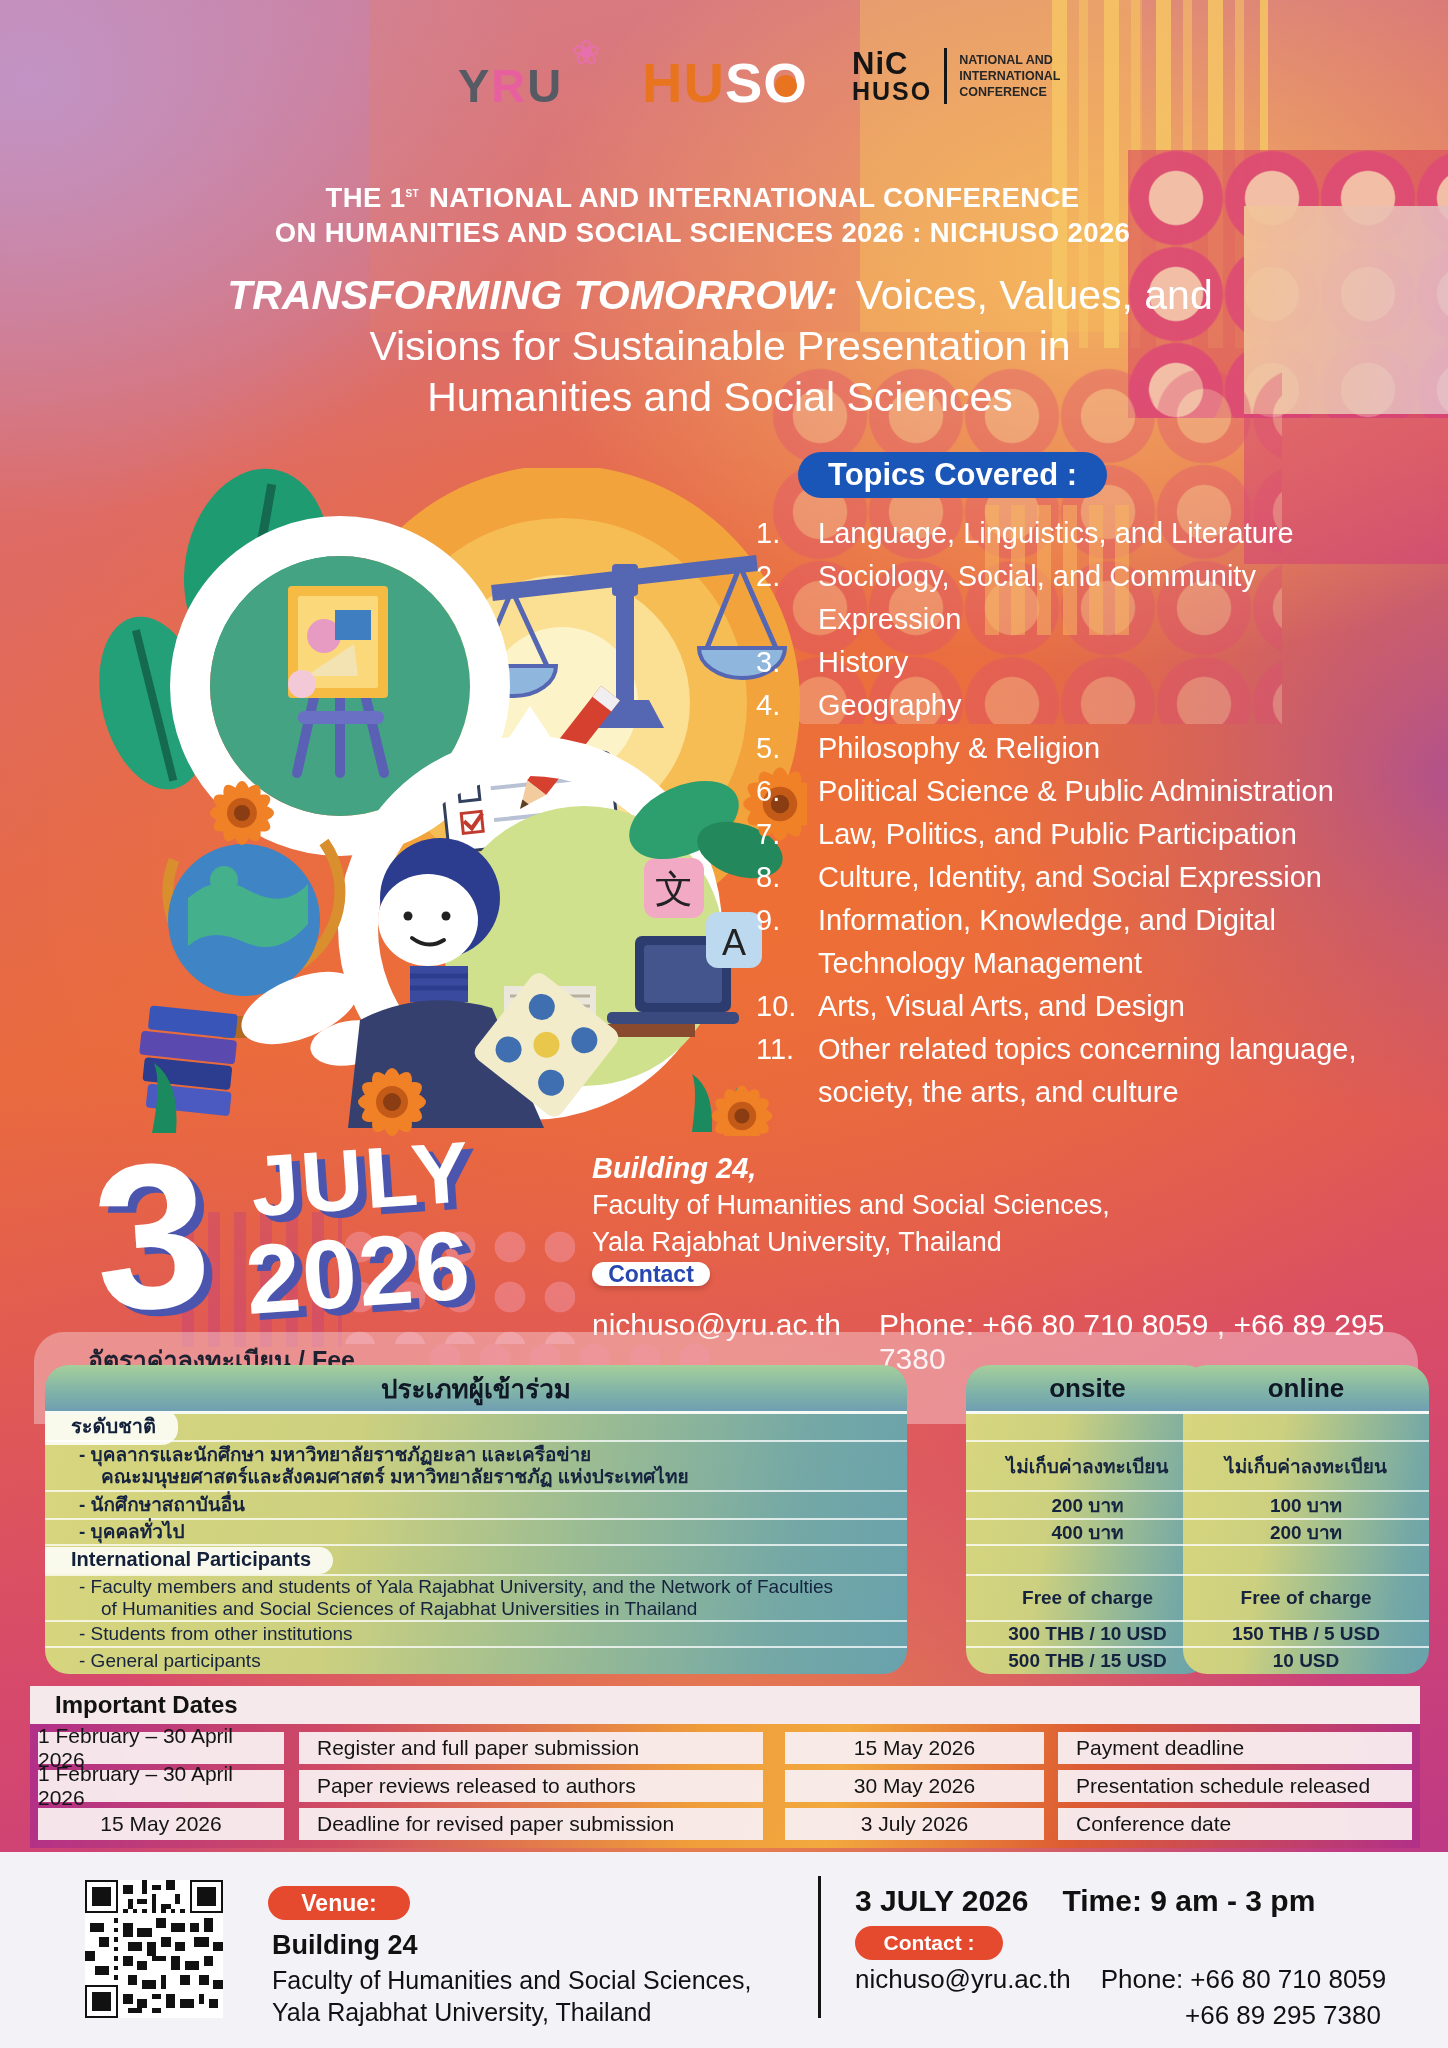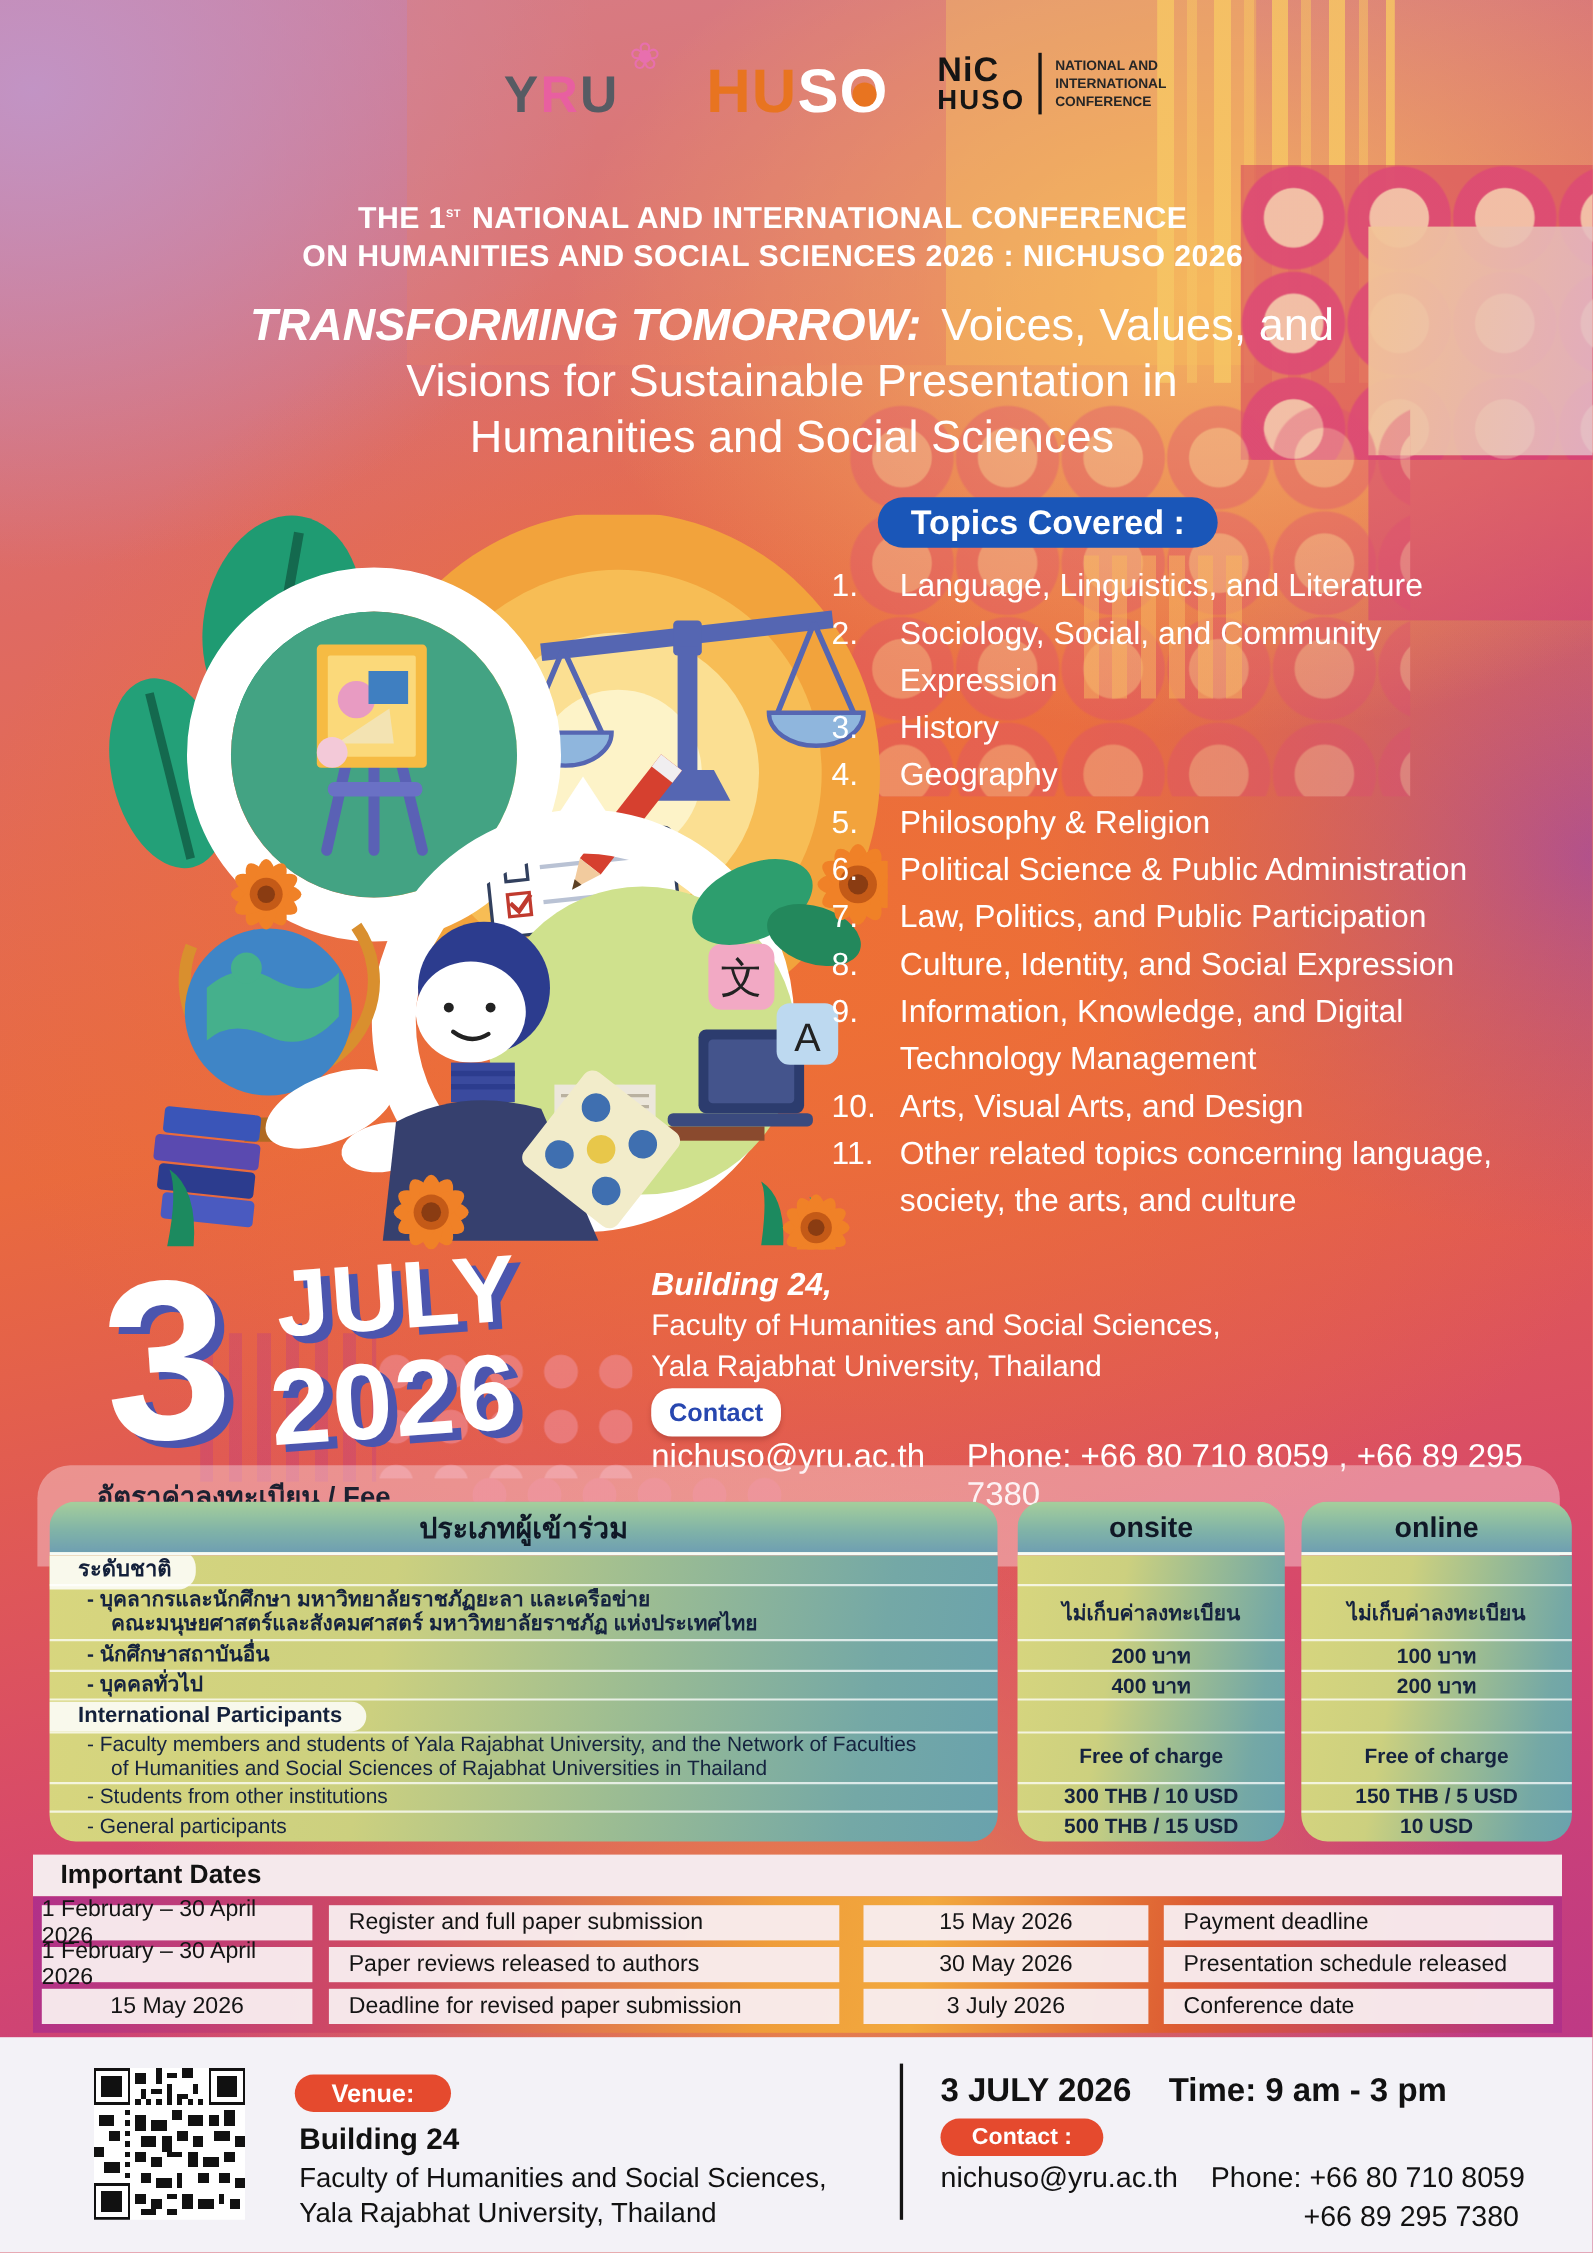--- a/index.html
+++ b/index.html
@@ -71,21 +71,21 @@
   .topics-list .txt{white-space:pre-line;}
 
   
   .date-wrap{left:95px;top:1120px;width:470px;height:235px;transform:rotate(-4deg);color:#fff;font-weight:800;}
   .date-wrap span{position:absolute;text-shadow:8px 7px 0 #4b55ae;letter-spacing:2px;}
   .d3{left:0;top:-14px;font-size:206px;}
   .dm{left:160px;top:12px;font-size:86px;}
   .dy{left:148px;top:98px;font-size:98px;}
   .venue-mid{left:592px;top:1150px;color:#fff;font-size:27px;line-height:37px;}
   .venue-mid .b{font-weight:800;font-style:italic;font-size:29px;}
-  .contact-pill{left:592px;top:1262px;width:118px;height:44px;background:#fff;border-radius:19px;
+  .contact-pill{left:592px;top:1262px;width:118px;height:24px;background:#fff;border-radius:19px;
     display:flex;align-items:center;justify-content:center;color:#2747b0;font-weight:700;font-size:23px;box-shadow:0 3px 5px rgba(90,20,20,.25);}
   .contact-row{left:592px;top:1308px;color:#fff;font-size:30px;display:flex;gap:38px;}
 
   
   .fee-title{left:88px;top:1340px;font-size:25px;font-weight:800;color:#1d2130;}
   .fee-col{position:absolute;top:1365px;}
   .fee-head{height:46px;border-radius:24px 24px 0 0;border-bottom:3px solid rgba(255,255,255,.9);
     background:linear-gradient(to bottom,#a6cf9b,#7fb2a8 60%,#6f9fb2 100%);
     display:flex;align-items:center;justify-content:center;font-size:26px;font-weight:800;color:#101826;}
   .fee-body{background:linear-gradient(100deg,#d8d67e 0%,#ccd07f 35%,#9dbd92 60%,#74a8a6 85%,#69a2ad 100%);
@@ -426,21 +426,21 @@
         </div>
       <div class="lblrow eng">
           <span class="pre">-  Students from other institutions</span>
         </div>
       <div class="lblrow eng">
           <span class="pre">-  General participants</span>
         </div>
     </div>
   </div>
 
-  <div class="fee-col" style="left:925px;width:243px;">
+  <div class="fee-col" style="left:966px;width:243px;">
     <div class="fee-head">onsite</div>
     <div class="fee-body">
       <div class="valrow"></div>
       <div class="valrow">
           <span>ไม่เก็บค่าลงทะเบียน</span>
         </div>
       <div class="valrow">
           <span>200 บาท</span>
         </div>
       <div class="valrow">

